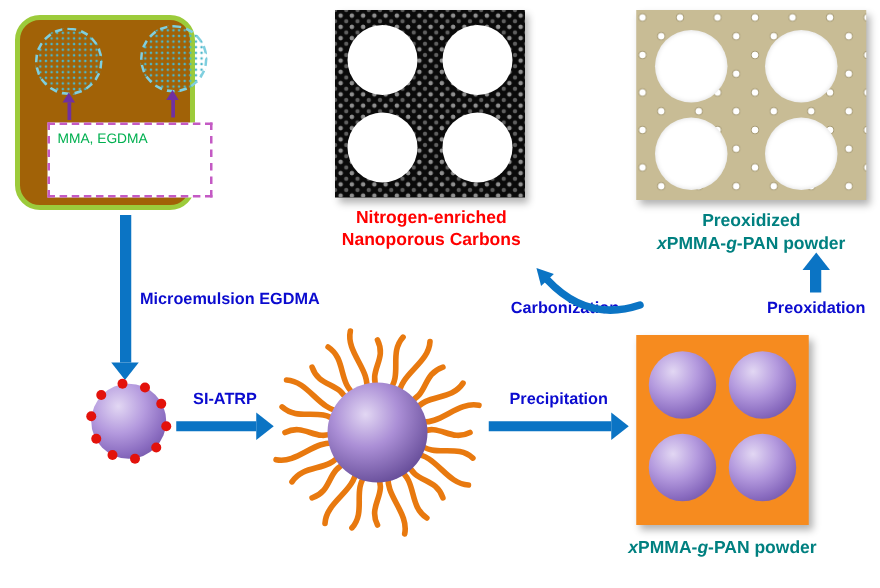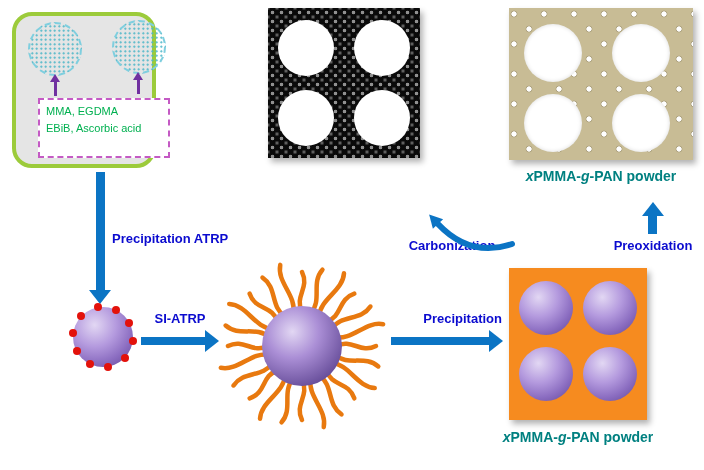--- a/index.html
+++ b/index.html
@@ -15,21 +15,21 @@
     font-family:"Liberation Sans",sans-serif}
   .step-label{position:absolute;font-weight:bold;font-size:13px;color:var(--step-label)}
   .caption{position:absolute;font-weight:bold;font-size:14px;text-align:center;color:var(--caption-teal);line-height:1.3}
   .caption.red{color:var(--caption-red)}
   .shaft{position:absolute;background:var(--arrow)}
   .tri{position:absolute;width:0;height:0}
   .tri-down{border-left:11px solid transparent;border-right:11px solid transparent;border-top:14px solid var(--arrow)}
   .tri-up{border-left:11px solid transparent;border-right:11px solid transparent;border-bottom:14px solid var(--arrow)}
   .tri-right{border-top:11px solid transparent;border-bottom:11px solid transparent;border-left:14px solid var(--arrow)}
   .green-box{position:absolute;left:12px;top:12px;width:144px;height:156px;border:4px solid var(--green-border);
-    border-radius:20px;background:#e5e5e5}
+    border-radius:20px;background:#a16207}
   .micelle{position:absolute;width:54px;height:54px;border:2px dashed var(--micelle-blue);border-radius:50%;
     background-image:radial-gradient(circle, var(--micelle-dot) .8px, transparent 1.3px);background-size:4.5px 4.5px}
   .up-shaft{position:absolute;width:3px;height:14px;background:var(--purple)}
   .up-head{position:absolute;width:0;height:0;border-left:5px solid transparent;border-right:5px solid transparent;
     border-bottom:8px solid var(--purple)}
   .reagent-box{position:absolute;left:22px;top:82px;width:132px;height:60px;border:2px dashed var(--reagent-border);
     padding:3px 6px;background:#fff}
   .reagent-line{font-size:11px;line-height:1.5;color:var(--reagent-text);white-space:nowrap}
   .sphere{position:absolute;border-radius:50%;
     background:radial-gradient(circle at 36% 30%, #e2d7f3 0%, #b49ade 38%, var(--sphere-purple) 68%, #5c4390 100%)}
@@ -60,27 +60,26 @@
 
   <div class="green-box">
     <div class="micelle" style="left:12px;top:6px"></div>
     <div class="micelle" style="left:96px;top:4px"></div>
     <span class="up-head" style="left:34px;top:58px"></span>
     <span class="up-shaft" style="left:38px;top:66px"></span>
     <span class="up-head" style="left:117px;top:56px"></span>
     <span class="up-shaft" style="left:121px;top:64px"></span>
     <div class="reagent-box">
       <div class="reagent-line">MMA, EGDMA</div>
-      <div class="reagent-line">EBiB, Ascorbic acid</div>
     </div>
   </div>
 
   <div class="shaft" style="left:96px;top:172px;width:9px;height:118px"></div>
   <div class="tri tri-down" style="left:89px;top:290px"></div>
-  <div class="step-label" style="left:112px;top:231px">Precipitation ATRP</div>
+  <div class="step-label" style="left:112px;top:231px">Microemulsion EGDMA</div>
 
   <div class="sphere" id="br-dots" style="left:73px;top:307px;width:60px;height:60px">
       <span class="dot-red" style="left: 55.708px; top: 30.1752px;"></span>
       <span class="dot-red" style="left: 47.5802px; top: 46.8398px;"></span>
       <span class="dot-red" style="left: 31.2094px; top: 55.5442px;"></span>
       <span class="dot-red" style="left: 12.8489px; top: 52.9638px;"></span>
       <span class="dot-red" style="left: -0.488428px; top: 40.0841px;"></span>
       <span class="dot-red" style="left: -3.70804px; top: 21.8248px;"></span>
       <span class="dot-red" style="left: 4.41981px; top: 5.16025px;"></span>
       <span class="dot-red" style="left: 20.7906px; top: -3.54423px;"></span>
@@ -122,21 +121,21 @@
         <path d="M 90 56 C 81.99999999999999 40, 97.99999999999999 32, 89.99999999999999 16" class="hair"></path>
         <path d="M 98.79984753348572 57.15852190617168 C 110.6683588654386 43.77426104636675, 98.57819323114629 27.07612058296853, 110.44670456309916 13.691859723163617" class="hair"></path>
         <path d="M 107 60.55513627132909 C 108.07179676972449 42.69872981077807, 130.9282032302755 35.11027254265817, 132 17.25386608210715" class="hair"></path>
         <path d="M 114.04163056034261 65.95836943965737 C 131.01219330881975 60.30151519016499, 125.35533905932736 43.330952441687856, 142.3259018078045 37.67409819219547" class="hair"></path>
         <path d="M 119.4448637286709 72.99999999999999 C 129.30127018922192 58.071796769724465, 148.5596004384196 65.42820323027547, 158.41600689897064 50.499999999999964" class="hair"></path>
         <path d="M 122.84147809382833 81.2001524665143 C 140.36684367527357 84.7864543551865, 153.6124038268365 64.67289832271605, 171.13776940828174 68.25920021138826" class="hair"></path>
       </g>
     <circle cx="90" cy="90" r="40" fill="url(#coreGrad)"></circle>
   </svg>
 
-  <div class="step-label" style="left:392px;top:311px;width:110px;text-align:right">Precipitation</div>
+  <div class="step-label" style="left:392px;top:311px;width:110px;text-align:center">Precipitation</div>
   <div class="shaft" style="left:391px;top:337px;width:98px;height:8px"></div>
   <div class="tri tri-right" style="left:489px;top:330px"></div>
 
   <div class="square" id="orange-square">
     <div class="sphere" style="left:10px;top:13px;width:54px;height:54px"></div>
     <div class="sphere" style="left:74px;top:13px;width:54px;height:54px"></div>
     <div class="sphere" style="left:10px;top:79px;width:54px;height:54px"></div>
     <div class="sphere" style="left:74px;top:79px;width:54px;height:54px"></div>
   </div>
   <div class="caption" style="left:478px;top:428px;width:200px"><i>x</i>PMMA-<i>g</i>-PAN powder</div>
@@ -145,28 +144,33 @@
   <div class="shaft" style="left:648px;top:216px;width:9px;height:18px"></div>
   <div class="step-label" style="left:594px;top:238px;width:118px;text-align:center">Preoxidation</div>
 
   <div class="square" id="tan-square">
     <div class="pore" style="left:15px;top:16px;width:58px;height:58px"></div>
     <div class="pore" style="left:103px;top:16px;width:58px;height:58px"></div>
     <div class="pore" style="left:15px;top:86px;width:58px;height:58px"></div>
     <div class="pore" style="left:103px;top:86px;width:58px;height:58px"></div>
   </div>
   <div class="caption" style="left:505px;top:167px;width:192px">
+    <div>Preoxidized</div>
     <div><i>x</i>PMMA-<i>g</i>-PAN powder</div>
   </div>
 
   <div class="square" id="carbon-square">
     <div class="pore" style="left:10px;top:12px;width:56px;height:56px;box-shadow:none"></div>
     <div class="pore" style="left:86px;top:12px;width:56px;height:56px;box-shadow:none"></div>
     <div class="pore" style="left:10px;top:82px;width:56px;height:56px;box-shadow:none"></div>
     <div class="pore" style="left:86px;top:82px;width:56px;height:56px;box-shadow:none"></div>
+  </div>
+  <div class="caption red" style="left:252px;top:164px;width:186px">
+    <div>Nitrogen-enriched</div>
+    <div>Nanoporous Carbons</div>
   </div>
 
   <div class="step-label" style="left:394px;top:238px;width:116px;text-align:center">Carbonization</div>
   <svg id="overlay" width="704" height="470">
     <path class="curve" d="M 512 244 Q 470 258 438 224"></path>
     <polygon class="curve-head" points="0,-7 13,0 0,7" transform="translate(438,224) rotate(-133)"></polygon>
   </svg>
 
 </div>
 

